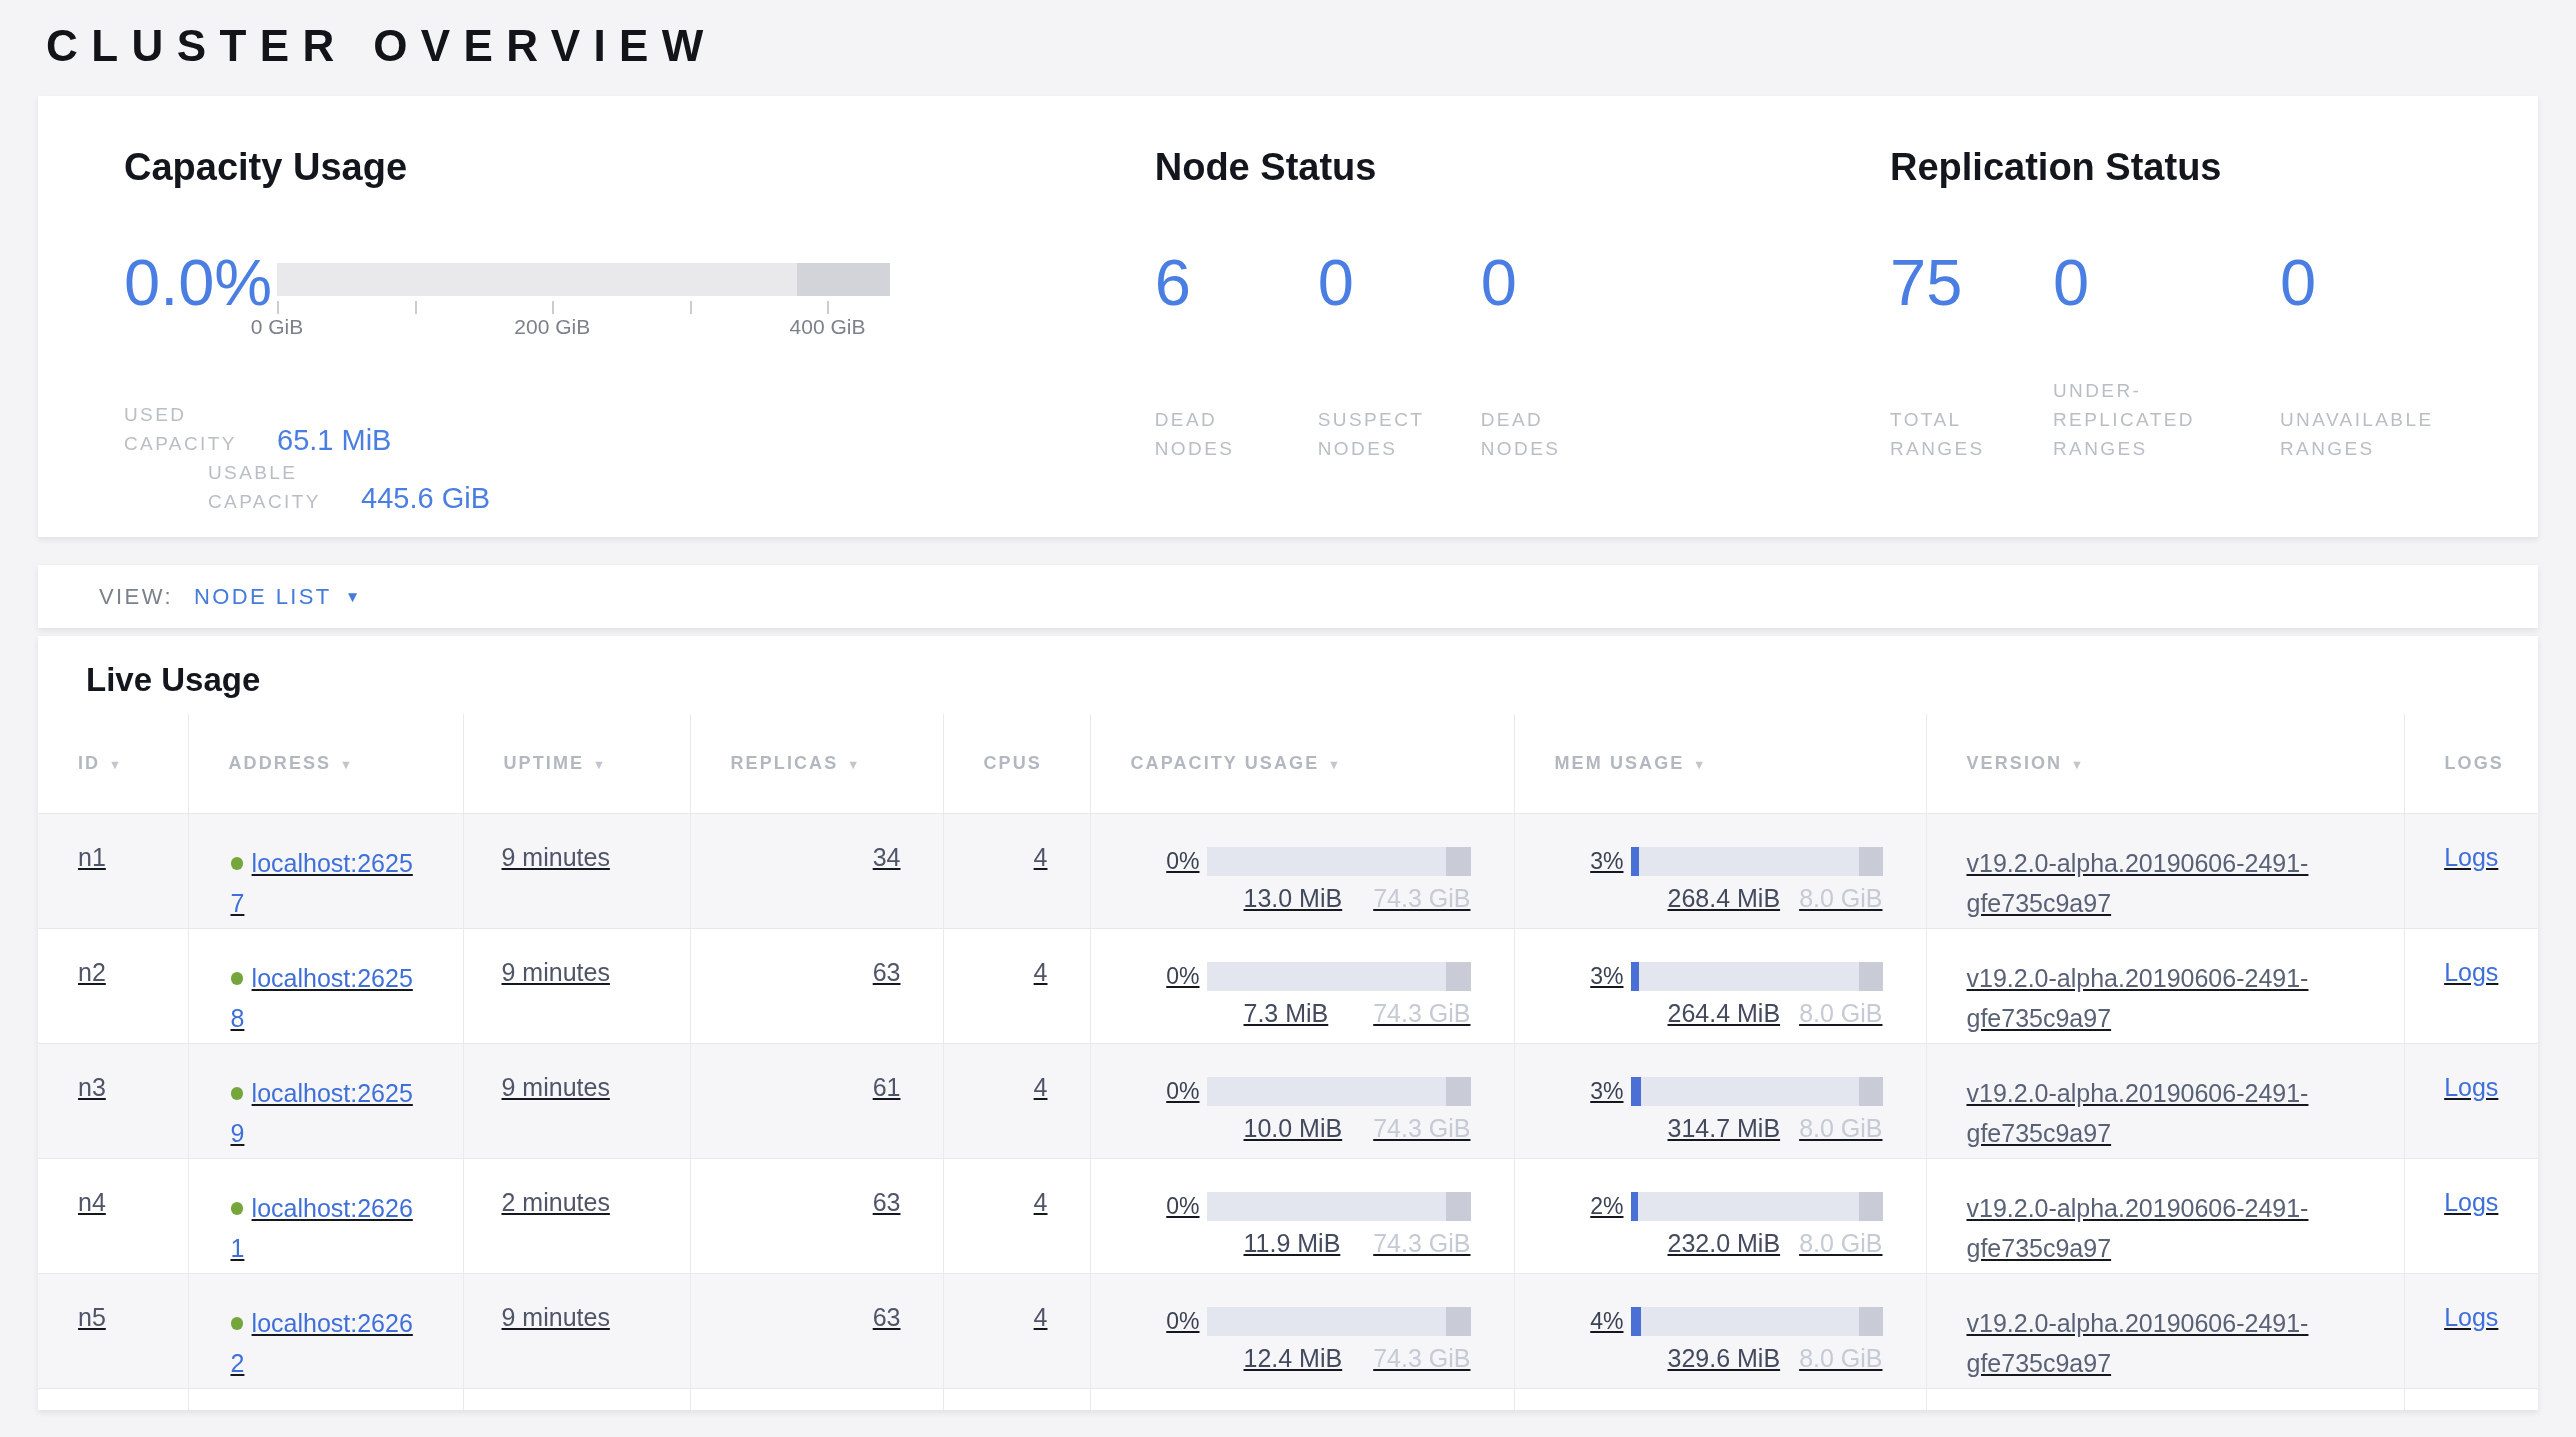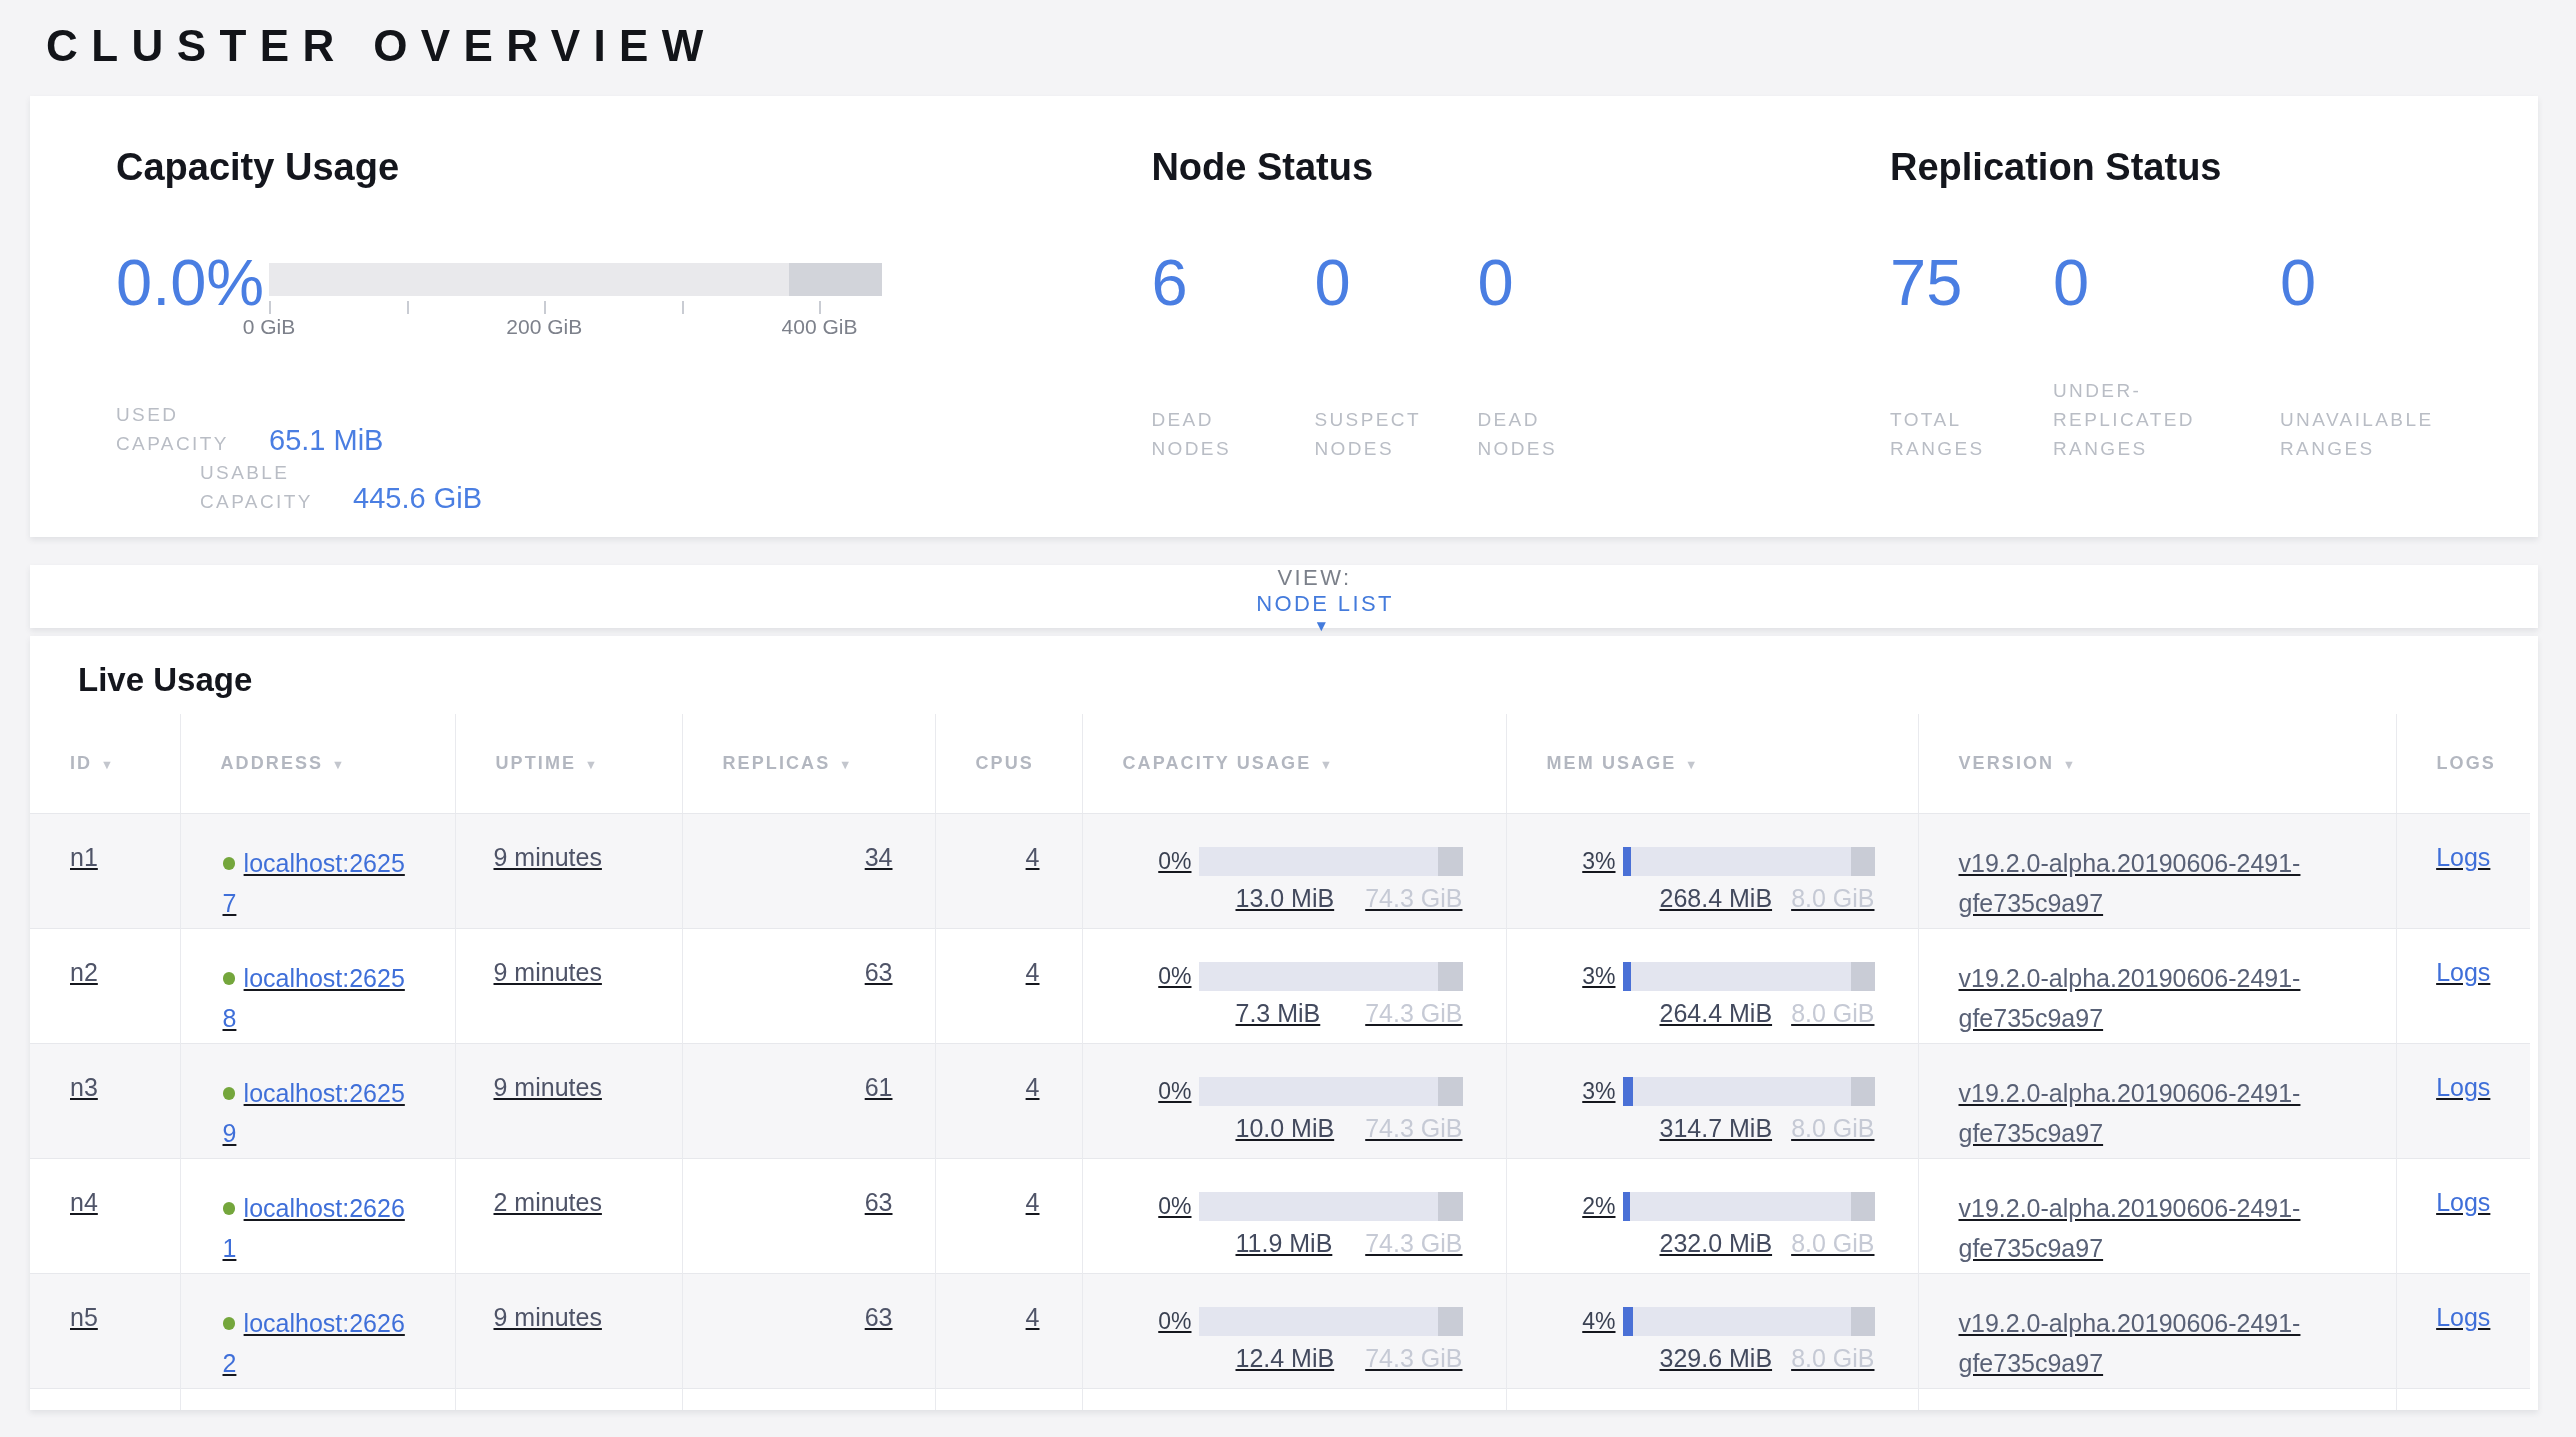--- a/index.html
+++ b/index.html
@@ -12,26 +12,26 @@
   .page { width:2576px; height:1438px; position:relative; }
 
   
   .page-title {
     position:absolute; left:46px; top:21px;
     font-size:44px; font-weight:bold; letter-spacing:13.4px; color:#121419;
   }
 
   
   .card {
-    position:absolute; left:30px; right:38px;
+    position:absolute; left:38px; right:38px;
     background:#ffffff;
     box-shadow:0 2.9px 5.8px rgba(60,64,80,0.10);
   }
   .overview-card { top:96px; height:441px; display:flex; padding:48px 38px 0 86px; }
-  .view-card { top:565px; height:63px; display:flex; align-items:center; padding-left:61px;flex-direction:column; }
+  .view-card { top:565px; height:63px; display:flex; align-items:center; padding-left:61px; }
   .table-card { top:636px; height:774px; overflow:hidden; }
 
   h2.section-title { font-size:38px; font-weight:bold; color:#14161d; line-height:46px; }
 
   
   .sec-cap { width:1071px; }
   .cap-chart { display:flex; margin-top:56px; }
   .cap-pct { width:153px; font-size:65px; line-height:73px; color:#4a7ee2; }
   .cap-bar-wrap { width:613px; margin-top:17px; }
   .cap-bar { position:relative; height:33px; background:#e9e9ec; }

